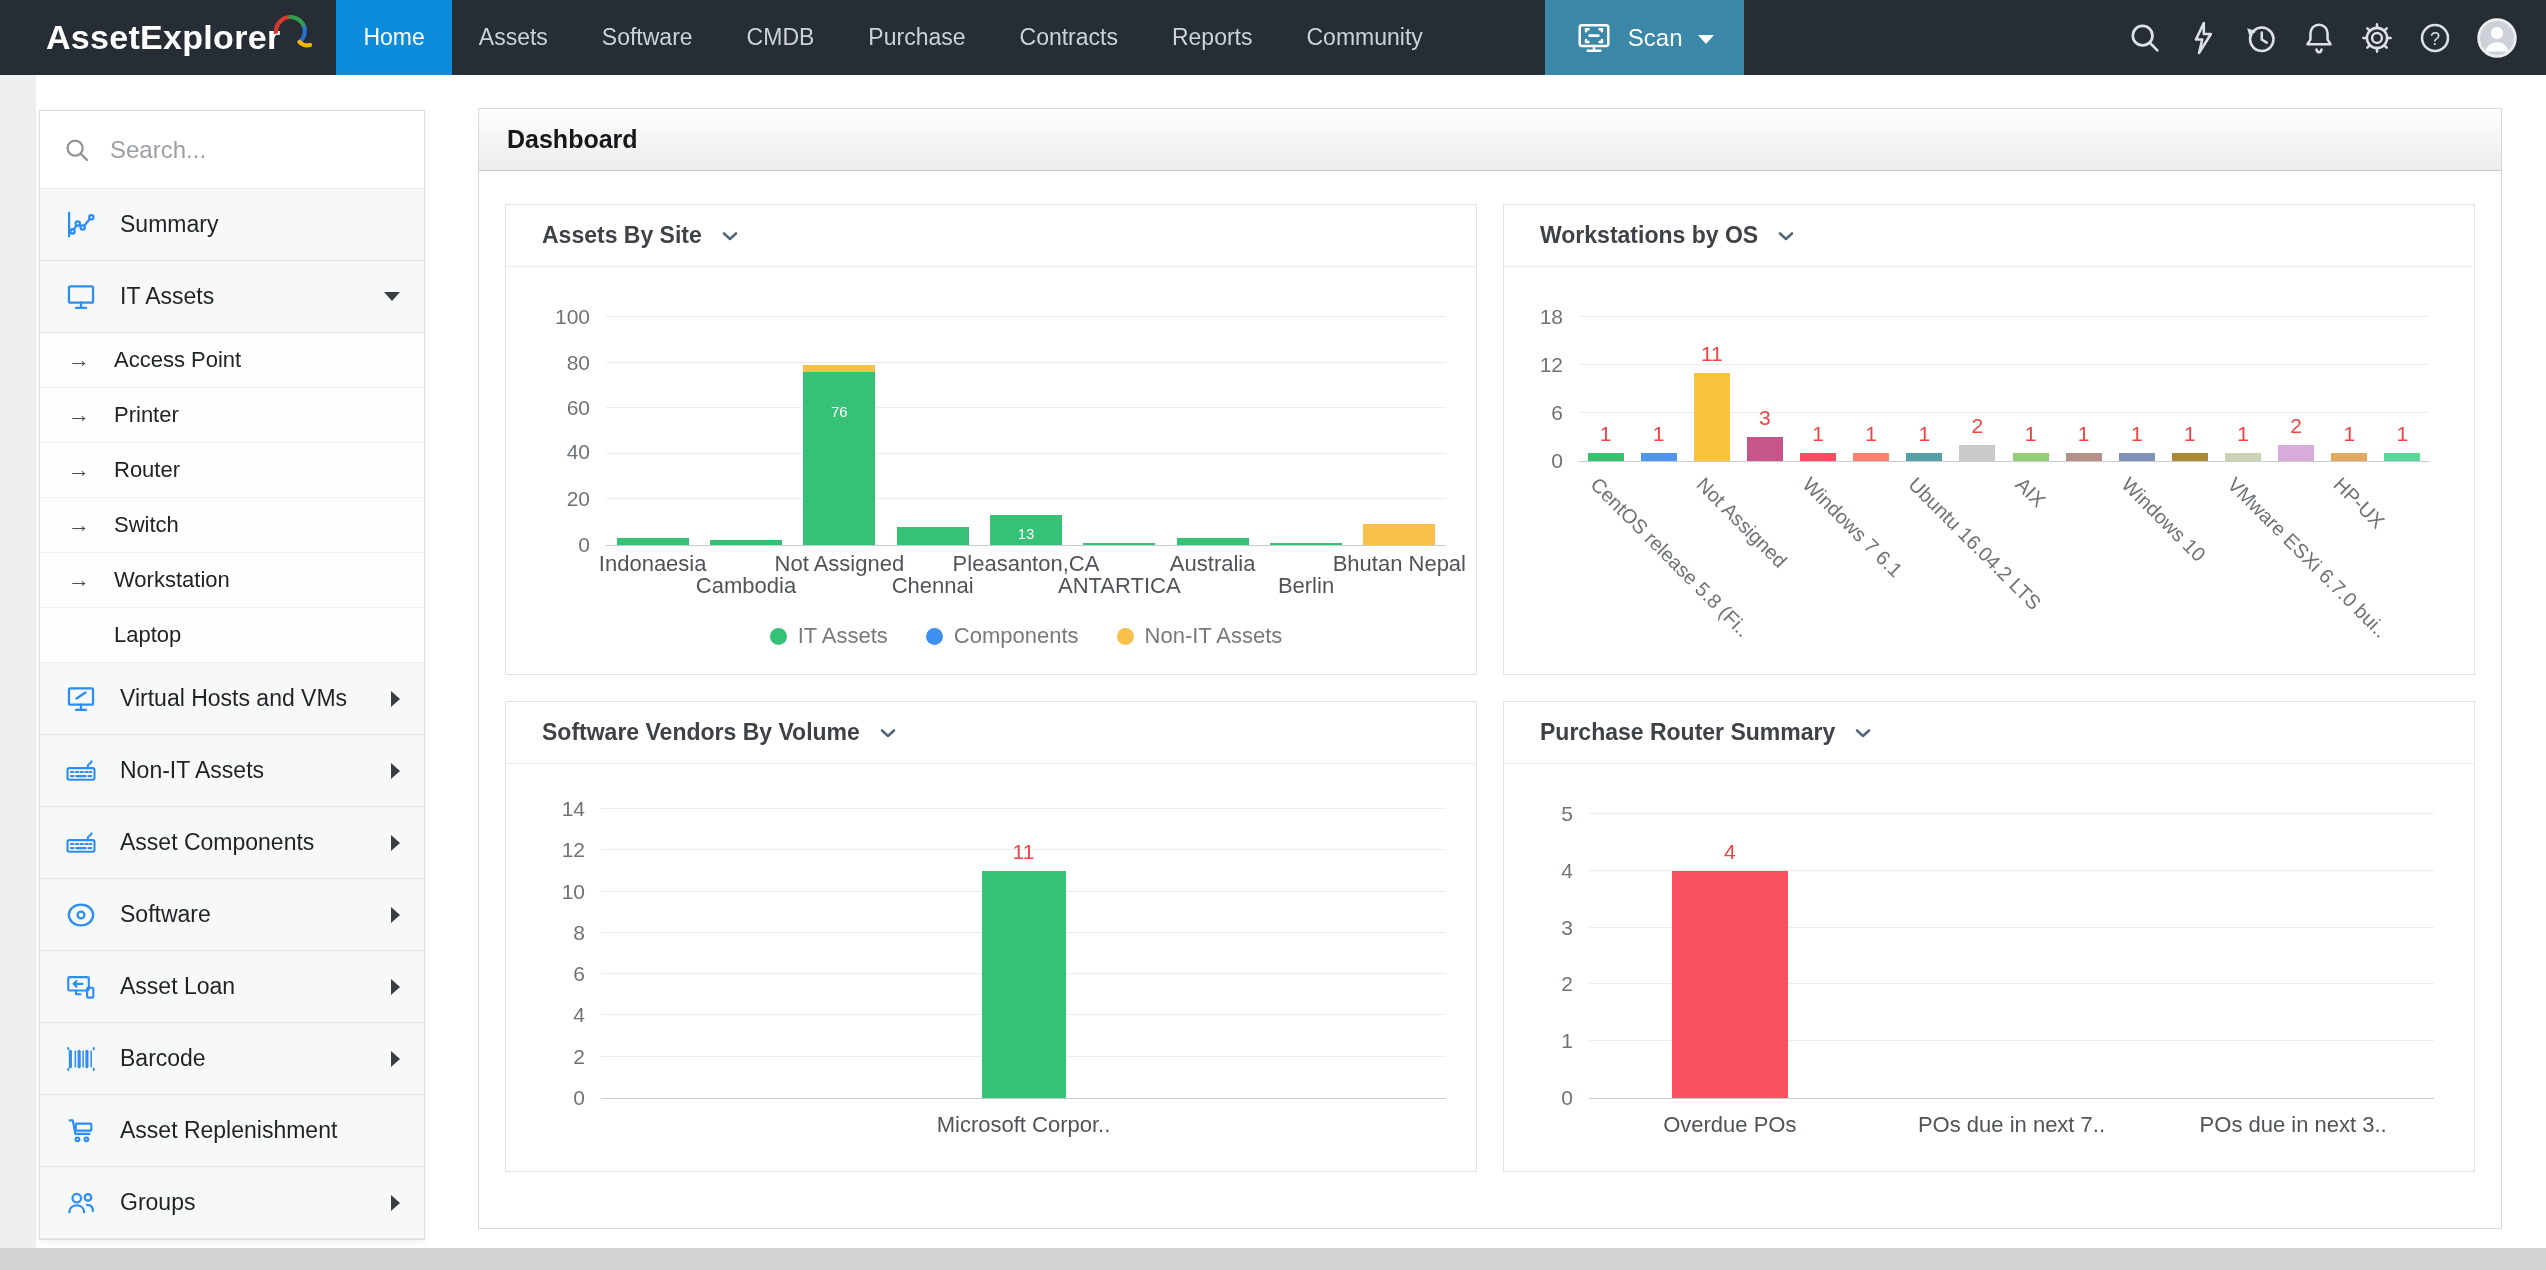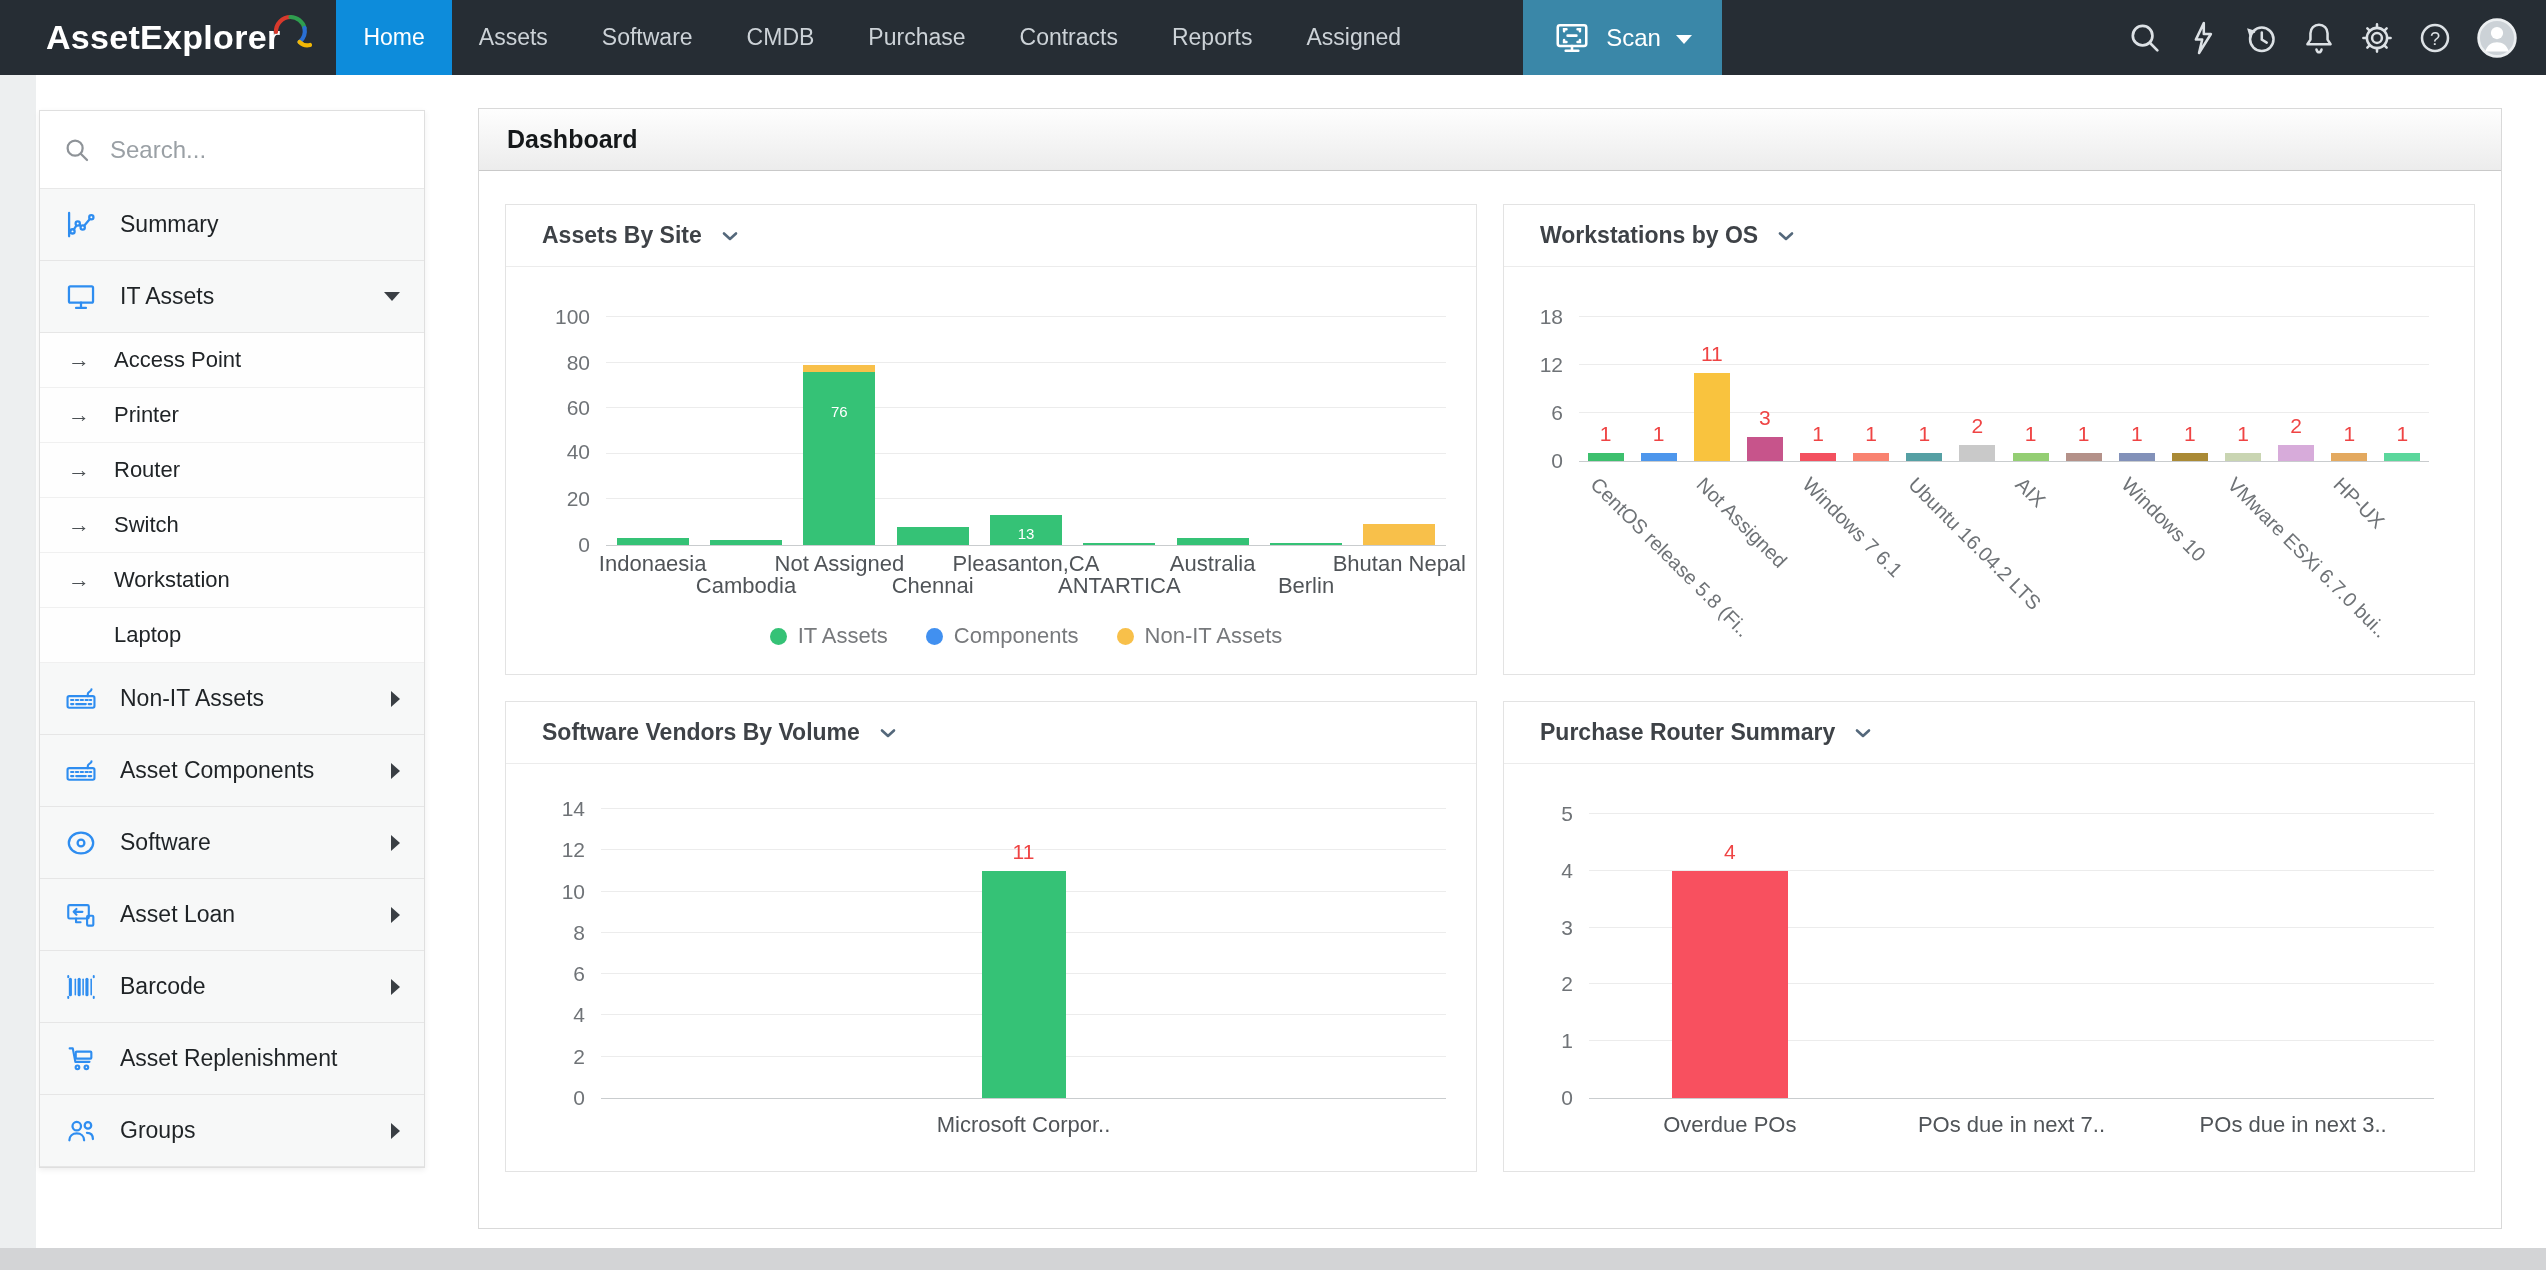--- a/index.html
+++ b/index.html
@@ -85,21 +85,21 @@
     </svg>
   </div>
   <nav class="mainnav" id="mainnav">
       <div class="nav-item active">Home</div>
       <div class="nav-item">Assets</div>
       <div class="nav-item">Software</div>
       <div class="nav-item">CMDB</div>
       <div class="nav-item">Purchase</div>
       <div class="nav-item">Contracts</div>
       <div class="nav-item">Reports</div>
-      <div class="nav-item">Assigned</div>
+      <div class="nav-item">Community</div>
     </nav>
   <div class="scan">
     <svg viewBox="0 0 24 24" fill="none" stroke="currentColor" stroke-width="1.6" stroke-linecap="round">
       <rect x="3" y="4" width="18" height="13" rx="1.4"></rect>
       <path d="M12 17v3M8 20h8"></path>
       <path d="M9.2 10.5h5.6"></path>
       <path d="M7 7.8v-1.3h1.5M17 7.8v-1.3h-1.5M7 13.2v1.3h1.5M17 13.2v1.3h-1.5"></path>
     </svg>
     <span>Scan</span>
     <span class="sc-caret"></span>
@@ -203,20 +203,31 @@
           <span class="arr">→</span>
           <span class="lbl">Switch</span>
         </div>
         <div class="sub">
           <span class="arr">→</span>
           <span class="lbl">Workstation</span>
         </div>
         <div class="sub">
           <span class="arr"></span>
           <span class="lbl">Laptop</span>
+        </div>
+        <div class="mrow">
+          <span style="display: flex;">
+            <svg viewBox="0 0 24 24" fill="none" stroke="currentColor" stroke-width="1.6" stroke-linecap="round">
+              <rect x="3.5" y="4.5" width="17" height="11.5" rx="1"></rect>
+              <path d="M8.8 11.6 15.2 7.4"></path>
+              <path d="M12 16v3.2M8.5 19.7h7"></path>
+            </svg>
+          </span>
+          <span class="lbl">Virtual Hosts and VMs</span>
+          <span class="caret-r"></span>
         </div>
         <div class="mrow">
           <span style="display: flex;">
             <svg viewBox="0 0 24 24" fill="none" stroke="currentColor" stroke-width="1.5" stroke-linecap="round">
               <rect x="2.5" y="10" width="19" height="8.2" rx="1.2"></rect>
               <path d="M5 12.7h1.6M8.4 12.7h1.6M11.8 12.7h1.6M15.2 12.7h1.6M18.3 12.7h.9M5 15.6h1.6M8.6 15.6h6.8M17.4 15.6h1.8"></path>
               <path d="M16.8 10V8.4c0-1.7 2.6-1.5 2.6-3.2"></path>
             </svg>
           </span>
           <span class="lbl">Non-IT Assets</span>

